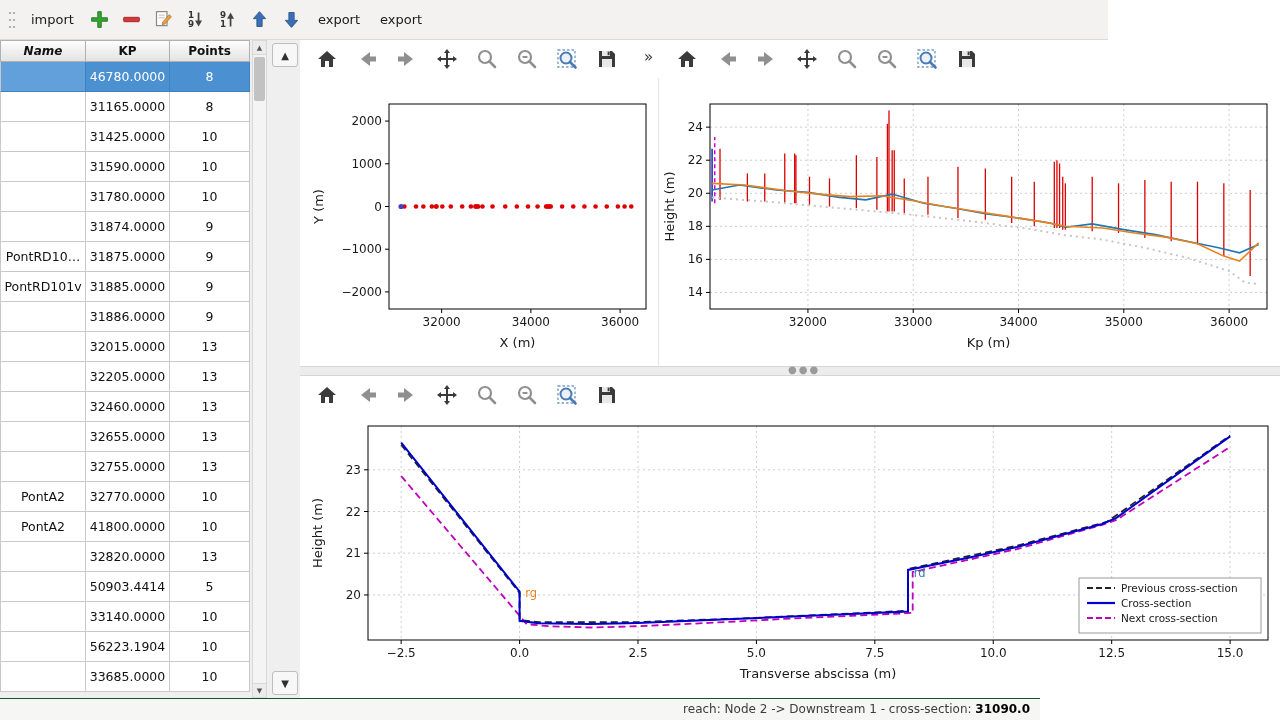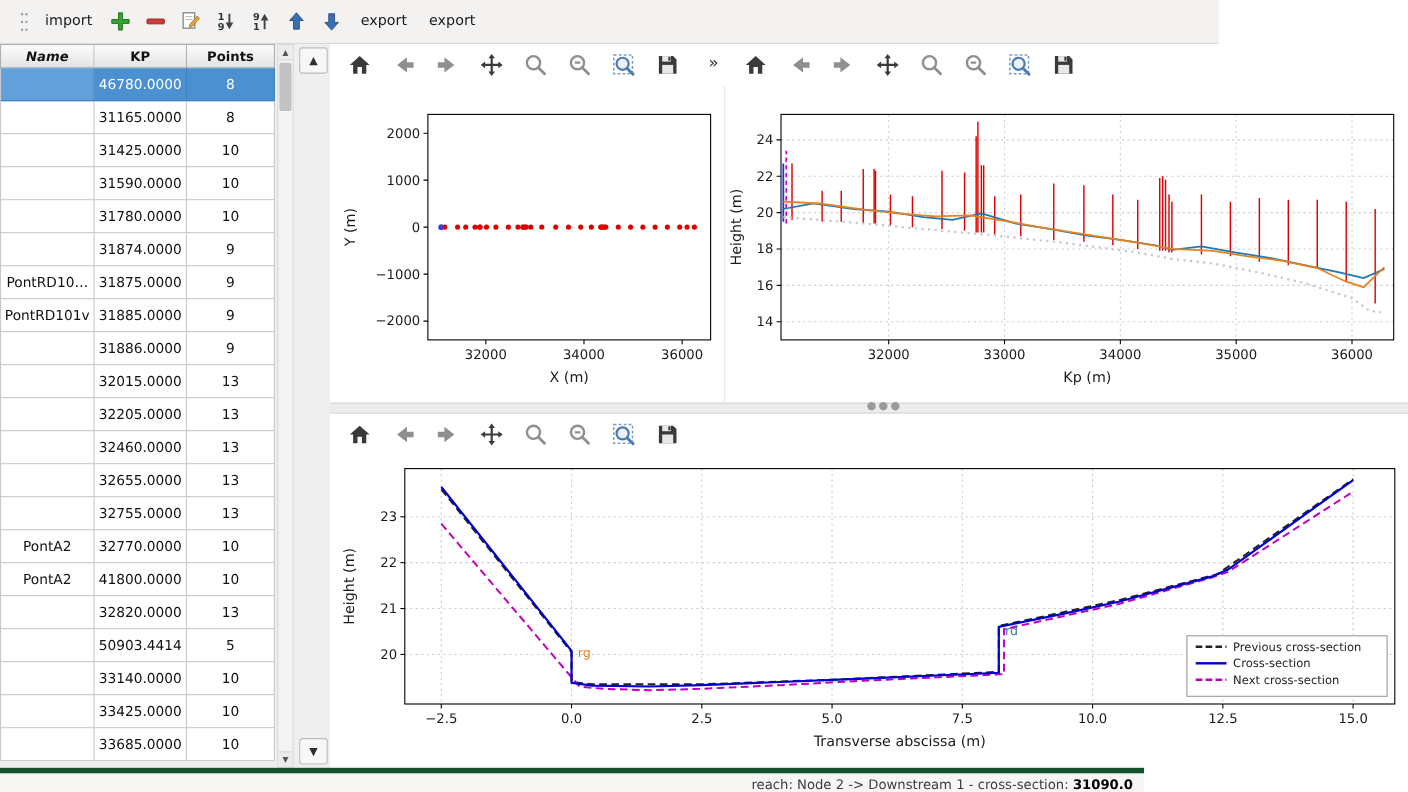--- a/index.html
+++ b/index.html
@@ -1,20 +1,20 @@
 <!DOCTYPE html>
 <html><head>
 <meta charset="utf-8">
 <style>
   *{margin:0;padding:0;box-sizing:border-box;}
   html,body{width:1280px;height:720px;overflow:hidden;background:#fff;
     font-family:"DejaVu Sans","Liberation Sans",sans-serif;}
   
   .menubar{position:absolute;left:0;top:0;width:1108px;height:40px;background:#f3f2f1;
-    border-bottom:1px solid #dadad8;display:flex;align-items:center;padding:0 16px;}
+    border-bottom:1px solid #dadad8;display:flex;align-items:center;padding:0 6px;}
   .menu-text{font-size:13px;color:#1a1a1a;background:transparent;border:none;
     padding:5px 10px;font-family:inherit;cursor:default;}
   .mb-btn{width:28px;height:28px;border:none;background:transparent;display:inline-flex;
     align-items:center;justify-content:center;margin:0 2px;}
   .grip{display:inline-flex;align-items:center;margin:0 5px 0 2px;}
   
   .left-panel{position:absolute;left:0;top:40px;width:300px;height:658px;background:#efefef;}
   .tbl{position:absolute;left:0;top:0;width:250px;background:#fff;}
   .tbl-head{display:flex;height:22px;}
   .th{border:1px solid #b0b0b0;border-left:none;background:linear-gradient(#fdfdfd,#e3e3e3);
@@ -51,21 +51,21 @@
   .fig{position:absolute;background:#fff;}
   #fig-plan{left:5px;top:38px;width:352px;height:288px;}
   #fig-profile{left:360px;top:38px;width:620px;height:288px;}
   .vdivider{position:absolute;left:358px;top:38px;width:1px;height:288px;background:#e6e6e6;}
   .hsplit{position:absolute;left:0;top:326px;width:980px;height:10px;background:#ececec;
     border-top:1px solid #d6d6d6;border-bottom:1px solid #d6d6d6;}
   .hsplit .dots{position:absolute;left:488px;top:-3px;color:#9a9a9a;font-size:10px;letter-spacing:2px;}
   #fig-cross{left:0;top:370px;width:980px;height:286px;}
   
   .statusbar{position:absolute;left:0;top:698px;width:1040px;height:22px;background:#f6f6f5;
-    border-top:5px solid #14532d;font-size:12px;color:#3c3c3c;text-align:right;
+    border-top:1px solid #14532d;font-size:12px;color:#3c3c3c;text-align:right;
     line-height:21px;padding-right:10px;}
   .statusbar b{color:#000;}
 </style>
 </head>
 <body>
 
 <div class="menubar">
   <span class="grip" id="mb-grip">
       <svg width="8" height="22" viewBox="0 0 8 22">
         <circle cx="2" cy="4" r="1.1" fill="#a0a0a0"></circle>
@@ -217,21 +217,21 @@
           <div class="td c-kp">50903.4414</div>
           <div class="td c-points">5</div>
         </div>
         <div class="trow">
           <div class="td c-name"></div>
           <div class="td c-kp">33140.0000</div>
           <div class="td c-points">10</div>
         </div>
         <div class="trow">
           <div class="td c-name"></div>
-          <div class="td c-kp">33425.0000</div>
+          <div class="td c-kp">56223.1904</div>
           <div class="td c-points">10</div>
         </div>
         <div class="trow">
           <div class="td c-name"></div>
           <div class="td c-kp">33685.0000</div>
           <div class="td c-points">10</div>
         </div>
       </div>
   </div>
   <div class="vscroll">

